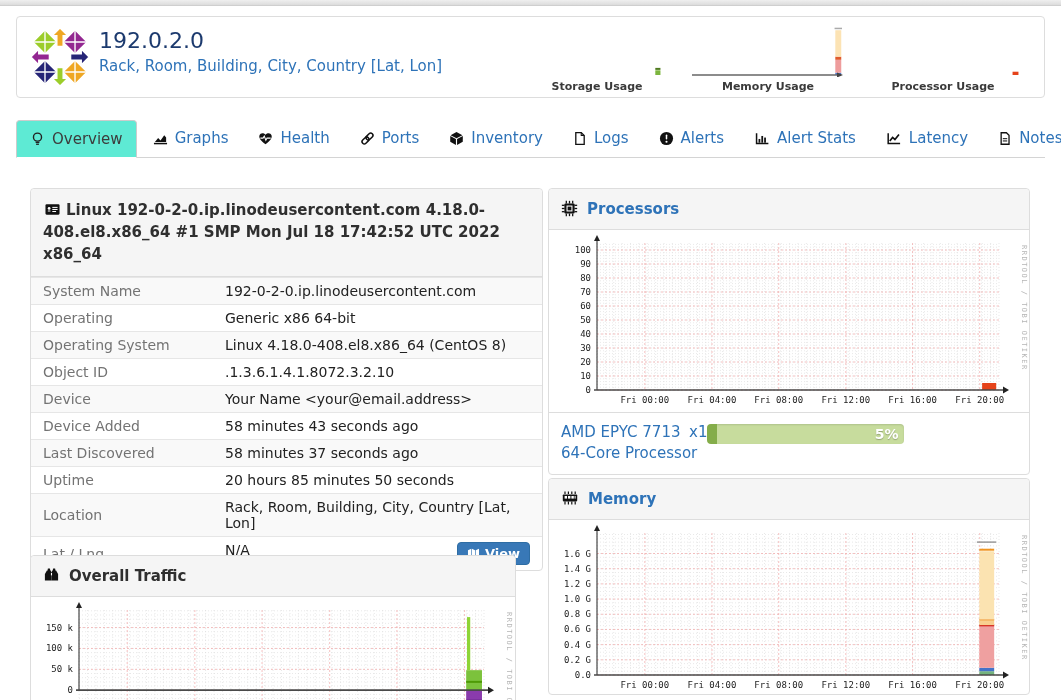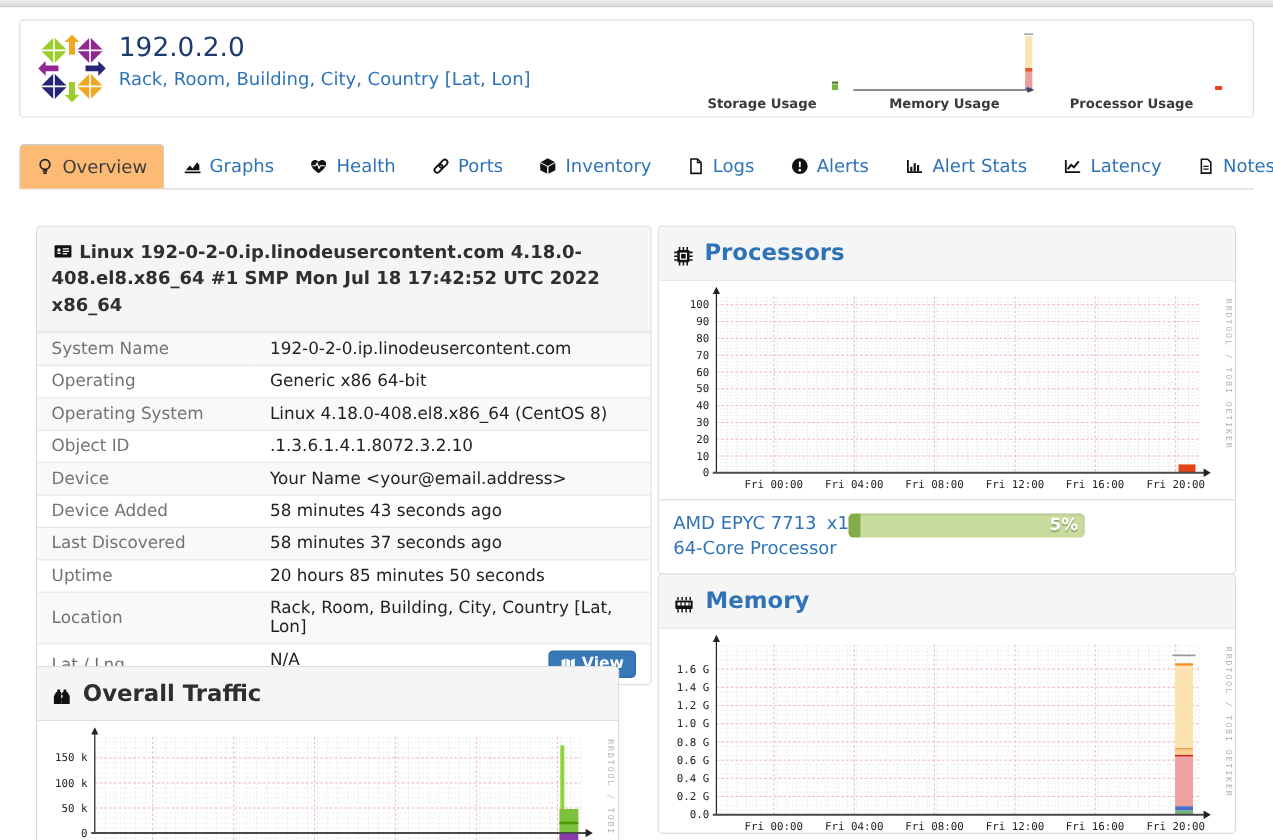--- a/index.html
+++ b/index.html
@@ -7,36 +7,36 @@
        font-family:"DejaVu Sans","Liberation Sans",sans-serif;color:#333}
   .top-strip{position:absolute;top:0;left:0;right:0;height:5px;
        background:linear-gradient(#efefef,#dcdcdc);border-bottom:1px solid #cfcfcf}
   
   .device-header{position:absolute;left:16px;top:16px;width:1027px;height:80px;
        border:1px solid #ddd;border-radius:4px;background:#fff}
   .logo{position:absolute;left:12px;top:9px;width:62px;height:62px}
   .title-block{position:absolute;left:82px;top:11px}
   .device-title{font-size:22px;font-weight:normal;color:#1c3a6e;margin:0 0 3px 0;line-height:1.2}
   .device-sub{font-size:15px;color:#2e73b8;cursor:pointer}
-  .mini-graphs{position:absolute;right:22px;top:8px;display:flex;gap:1px}
+  .mini-graphs{position:absolute;right:22px;top:8px;display:flex;gap:20px}
   .mini{display:flex;flex-direction:column;align-items:stretch}
   .mini svg{display:block}
   .mini-label{text-align:center;font-size:11px;font-weight:bold;color:#3a3a3a;margin-top:3px}
   
   .tabbar{position:absolute;left:16px;top:119px;width:1029px;height:39px;
        border-bottom:1px solid #d4d4d4;display:flex;align-items:flex-end;box-sizing:border-box}
   .tab{display:flex;align-items:center;gap:7px;padding:0 13px;height:38px;font-size:15px;
        color:#2e73b8;cursor:pointer;border:1px solid transparent;border-radius:4px 4px 0 0;
        box-sizing:border-box;margin-right:2px;white-space:nowrap}
-  .tab.active{border-color:#ccc;border-bottom:1px solid #fff;background:#fdba74;color:#3c3c3c;margin-bottom:-1px}
+  .tab.active{border-color:#ccc;border-bottom:1px solid #fff;background:#5eead4;color:#3c3c3c;margin-bottom:-1px}
   .tab svg{flex:0 0 auto}
   
   .panel{position:absolute;border:1px solid #ddd;border-radius:4px;background:#fff;box-sizing:border-box}
   .panel-header{background:#f5f5f5;border-bottom:1px solid #ddd;border-radius:4px 4px 0 0;
-       padding:11px 12px;font-size:19px;font-weight:bold;color:#2f2f2f;display:flex;align-items:flex-end;gap:9px}
+       padding:11px 12px;font-size:15px;font-weight:bold;color:#2f2f2f;display:flex;align-items:flex-start;gap:9px}
   .panel-header.link-title .ph-text{color:#2e73b8;cursor:pointer}
   .sys-head{padding:11px 12px;font-size:15px;font-weight:bold;color:#2f2f2f;line-height:1.45;
        background:#f5f5f5;border-bottom:1px solid #ddd;border-radius:4px 4px 0 0}
   .sys-head svg{vertical-align:-2px;margin-right:4px}
   table.kv{width:100%;border-collapse:collapse;font-size:14px}
   table.kv tr{border-top:1px solid #e6e6e6}
   table.kv tr:nth-child(odd){background:#f9f9f9}
   table.kv td{padding:5px 12px;vertical-align:middle}
   td.k{width:158px;color:#737373}
   td.v{color:#222}

